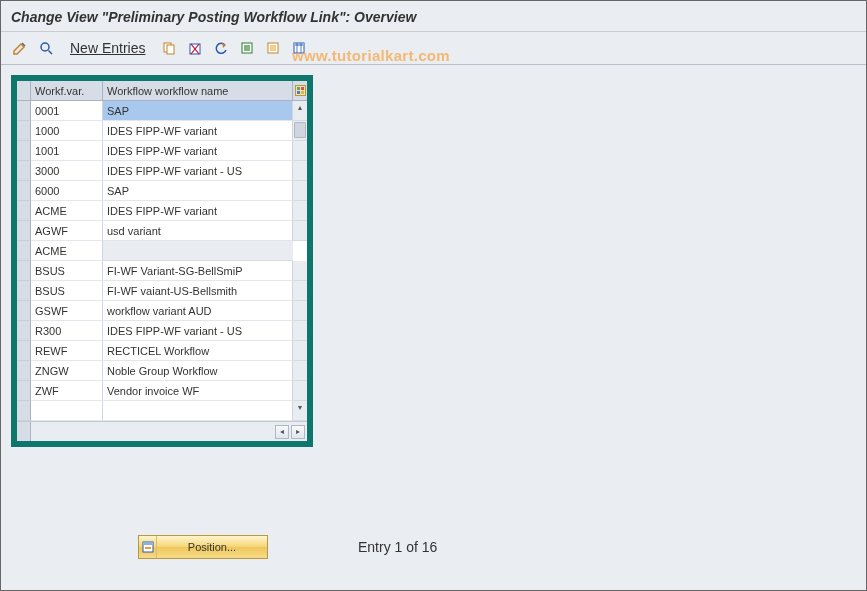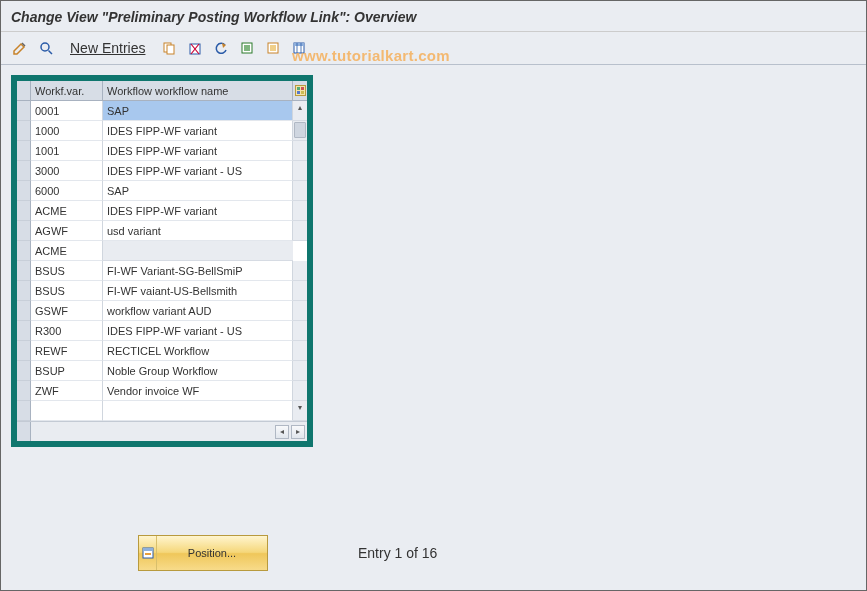--- a/index.html
+++ b/index.html
@@ -182,21 +182,21 @@
     .bottom-area {
       position: absolute;
       top: 535px;
       left: 138px;
       display: flex;
       align-items: center;
       gap: 90px;
     }
     .position-btn {
       width: 130px;
-      height: 36px;
+      height: 24px;
       border: 1px solid #b89a3e;
       background: linear-gradient(#fff5ce, #f5d77a 48%, #efc75a 52%, #f7db8a);
       display: flex;
       align-items: center;
       cursor: pointer;
       font-size: 11px;
       color: #333;
     }
     .position-btn .pb-icon {
       width: 18px;
@@ -370,21 +370,21 @@
           <div class="tb-scroll"></div>
         </div>
         <div class="tb-row">
           <div class="tb-sel"></div>
           <div class="tb-cell">REWF</div>
           <div class="tb-cell">RECTICEL Workflow</div>
           <div class="tb-scroll"></div>
         </div>
         <div class="tb-row">
           <div class="tb-sel"></div>
-          <div class="tb-cell">BSUP</div>
+          <div class="tb-cell">ZNGW</div>
           <div class="tb-cell">Noble Group Workflow</div>
           <div class="tb-scroll"></div>
         </div>
         <div class="tb-row">
           <div class="tb-sel"></div>
           <div class="tb-cell">ZWF</div>
           <div class="tb-cell">Vendor invoice WF</div>
           <div class="tb-scroll"></div>
         </div>
         <div class="tb-row">

